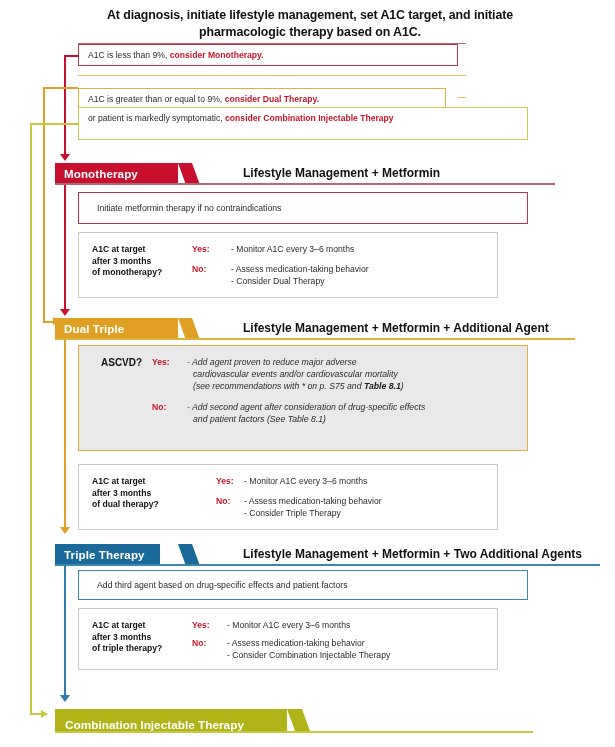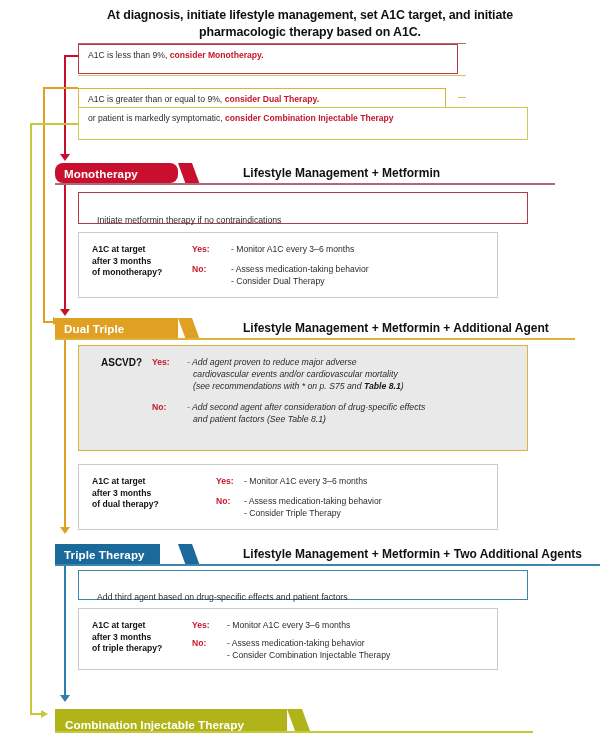--- a/index.html
+++ b/index.html
@@ -24,21 +24,21 @@
   .crit{
     position:absolute;
     background:#fff;
     box-sizing:border-box;
     font-size:8.6px;
     line-height:11.5px;
     padding:5px 8px 5px 9px;
     color:#2b2b2b;
   }
   .crit b{color:#C4172C;}
-  .crit.c1{left:78px;top:44px;width:380px;height:30px;border:1px solid #B03A4B;}
+  .crit.c1{left:78px;top:44px;width:380px;height:22px;border:1px solid #B03A4B;}
   .crit.c2{left:78px;top:88px;width:368px;height:22px;border:1px solid #DDB23C;}
   .crit.c3{left:78px;top:107px;width:450px;height:33px;border:1px solid #CBCB4E;}
 
   
   .hair{position:absolute;height:1px;}
 
   
   .secbar{position:absolute;height:20px;}
   .secbar .tag{
     position:absolute;left:0;top:0;height:20px;
@@ -56,21 +56,21 @@
   .secbar .subtitle{
     position:absolute;top:0;height:20px;display:flex;align-items:center;
     font-weight:bold;font-size:12px;color:#111;white-space:nowrap;
   }
   .secbar .underline{position:absolute;left:0;height:2px;bottom:-2px;}
 
   
   .panel{position:absolute;box-sizing:border-box;background:#fff;}
   .panel.shade{background:#E9E9E9;}
   .panel .ptext{
-    position:absolute;font-size:8.7px;line-height:11.8px;color:#2b2b2b;margin-top:12px;
+    position:absolute;font-size:8.7px;line-height:11.8px;color:#2b2b2b;
   }
 
   
   .qbox{
     position:absolute;box-sizing:border-box;
     border:1px solid #C9C9C9;background:#fff;
   }
   .qbox .q{
     position:absolute;left:13px;top:11px;
     font-size:8.6px;font-weight:bold;line-height:11.6px;color:#111;
@@ -146,21 +146,21 @@
 
   <div class="ln" style="left:30px;top:122.5px;width:48px;height:2px;background:#C6C93C;"></div>
   <div class="ln" style="left:30px;top:122.5px;width:2px;height:592px;background:#C6C93C;"></div>
   <div class="ln" style="left:30px;top:713px;width:12px;height:2px;background:#C6C93C;"></div>
   <div class="arrow-r" style="left:41px;top:709.5px;border-left:7px solid #C6C93C;"></div>
 
   <div class="ln" style="left:64px;top:564px;width:2px;height:132px;background:#2E7FAE;"></div>
   <div class="arrow-d" style="left:60px;top:695px;border-top:7px solid #2E7FAE;"></div>
 
   <div class="secbar" style="left:55px;top:163px;width:545px;">
-    <div class="tagwrap" style="width:123px;background:#C8102E;border-radius:8px;">
+    <div class="tagwrap" style="width:123px;background:#C8102E;">
       <div class="tag">Monotherapy</div>
     </div>
     <div class="skew" style="left:123px;background:#C8102E;"></div>
     <div class="subtitle" style="left:188px;">Lifestyle Management + Metformin</div>
     <div class="underline" style="width:500px;background:#B06A77;"></div>
   </div>
 
   <div class="panel" style="left:78px;top:192px;width:450px;height:32px;border:1px solid #B03A4B;">
     <div class="ptext" style="left:18px;top:10px;">Initiate metformin therapy if no contraindications</div>
   </div>

